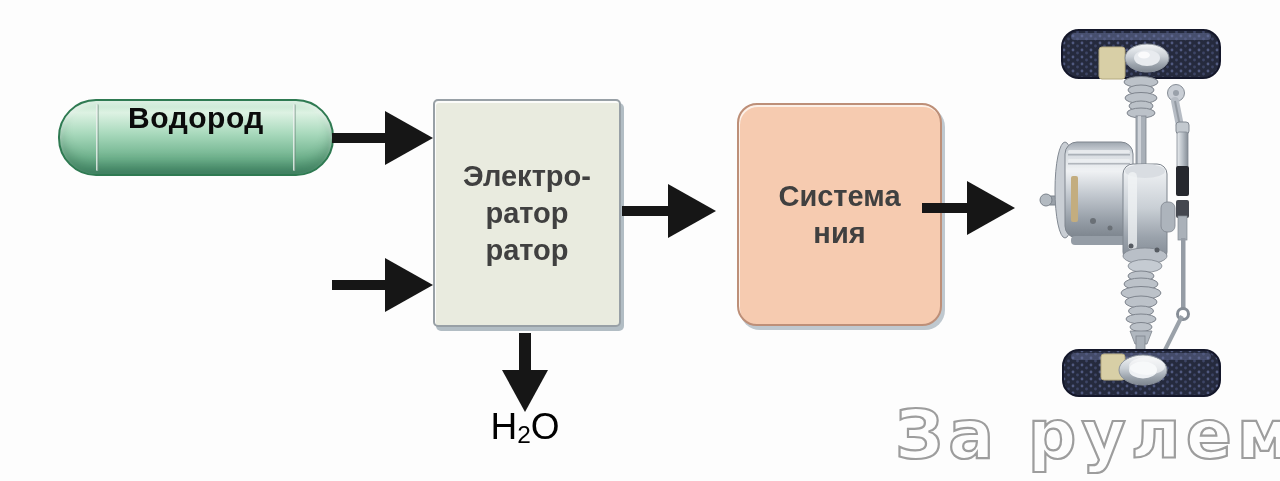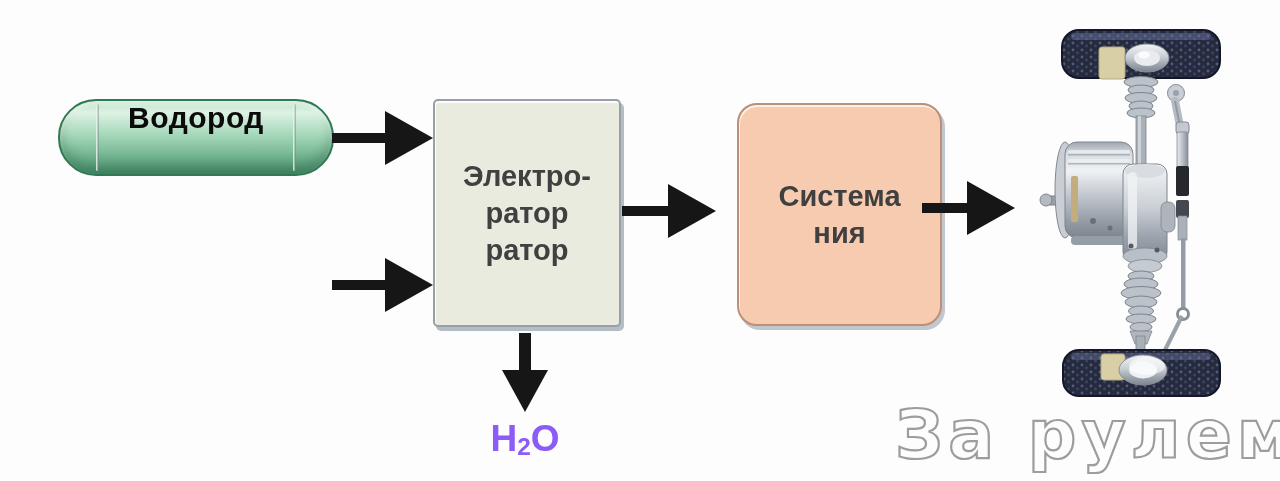--- a/index.html
+++ b/index.html
@@ -32,21 +32,21 @@
   .arrow-r{position:absolute;height:54px;}
   .arrow-r .shaft{position:absolute;left:0;top:22px;height:10px;background:#161616;}
   .arrow-r .head{position:absolute;top:0;width:0;height:0;
        border-top:27px solid transparent;border-bottom:27px solid transparent;border-left:48px solid #161616;}
   .arrow-d{position:absolute;width:46px;}
   .arrow-d .shaft{position:absolute;left:17px;top:0;width:12px;height:37px;background:#161616;}
   .arrow-d .head{position:absolute;left:0;top:37px;width:0;height:0;
        border-left:23px solid transparent;border-right:23px solid transparent;border-top:42px solid #161616;}
   
   .h2o{position:absolute;left:465px;top:406px;width:120px;text-align:center;
-       font-weight:bold;font-size:37px;color:#8b5cf6;margin-top:12px;}
+       font-weight:normal;font-size:37px;color:#000000;}
   .h2o sub{font-size:0.66em;vertical-align:-0.18em;}
   
   .axle{position:absolute;left:1035px;top:6px;width:196px;height:468px;}
   .watermark{position:absolute;left:893px;top:396px;width:390px;height:85px;}
   .watermark text{font-family:"DejaVu Sans","Liberation Sans",sans-serif;font-weight:bold;
        font-size:68px;letter-spacing:5px;fill:none;stroke:#9d9d9d;stroke-width:2.2px;}
 </style>
 </head>
 <body>
 

